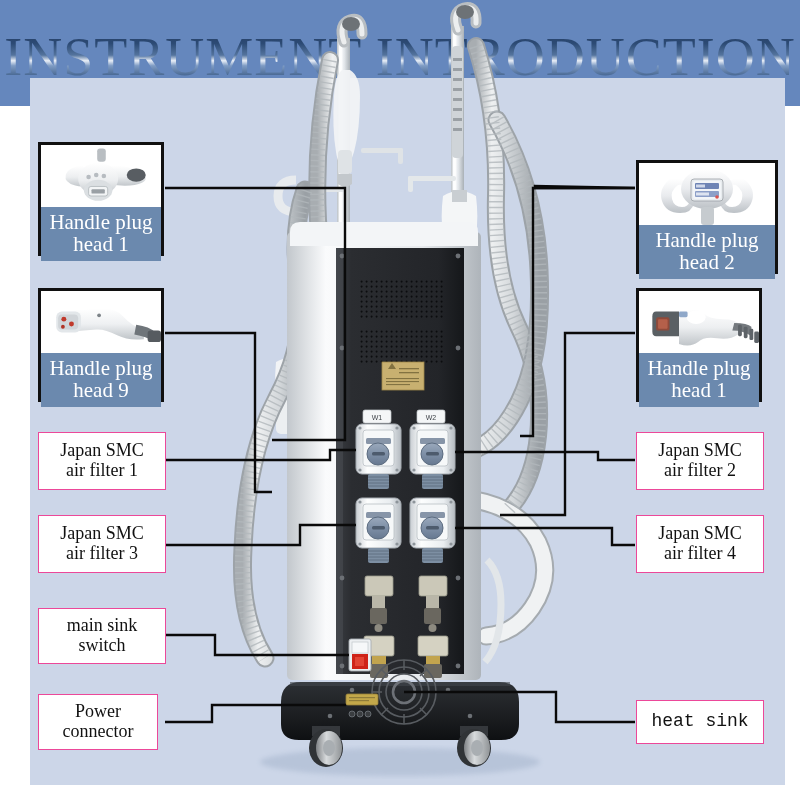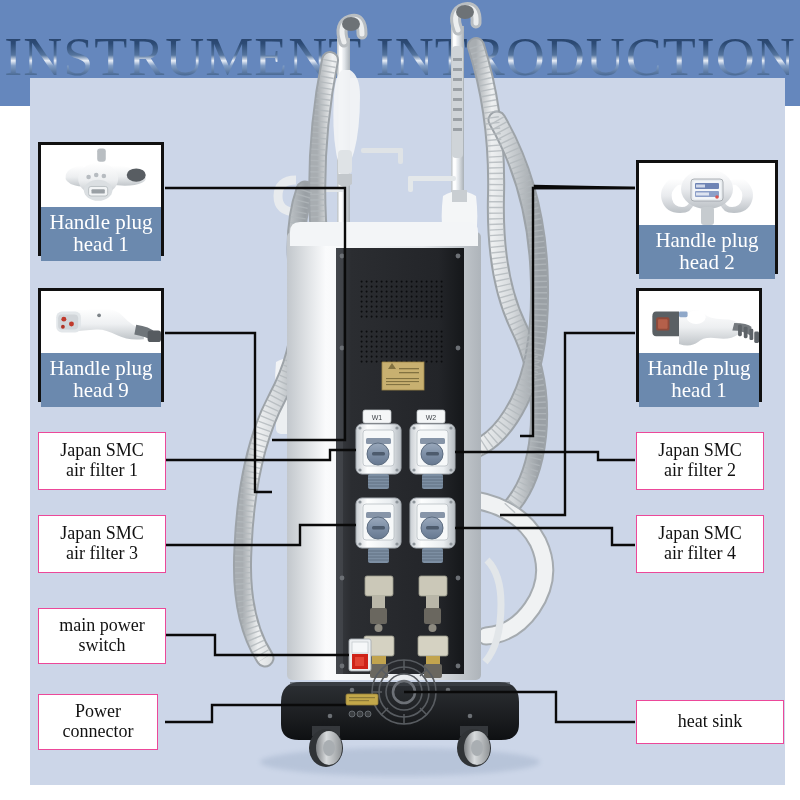--- a/index.html
+++ b/index.html
@@ -639,36 +639,36 @@
     <span>Japan SMC
 air filter 1</span>
   </div>
 
   <div class="tbox" style="left:38px; top:515px; width:128px; height:58px;">
     <span>Japan SMC
 air filter 3</span>
   </div>
 
   <div class="tbox" style="left:38px; top:608px; width:128px; height:56px;">
-    <span>main power
+    <span>main sink
 switch</span>
   </div>
 
   <div class="tbox" style="left:38px; top:694px; width:120px; height:56px;">
     <span>Power
 connector</span>
   </div>
 
   <div class="tbox" style="left:636px; top:432px; width:128px; height:58px;">
     <span>Japan SMC
 air filter 2</span>
   </div>
 
   <div class="tbox" style="left:636px; top:515px; width:128px; height:58px;">
     <span>Japan SMC
 air filter 4</span>
   </div>
 
-  <div class="tbox" style="left:636px; top:700px; width:148px; height:44px;">
+  <div class="tbox" style="left:636px; top:700px; width:128px; height:44px;font-family:Liberation Mono, monospace;">
     <span>heat sink</span>
   </div>
 
 </div>
 
 </body></html>

